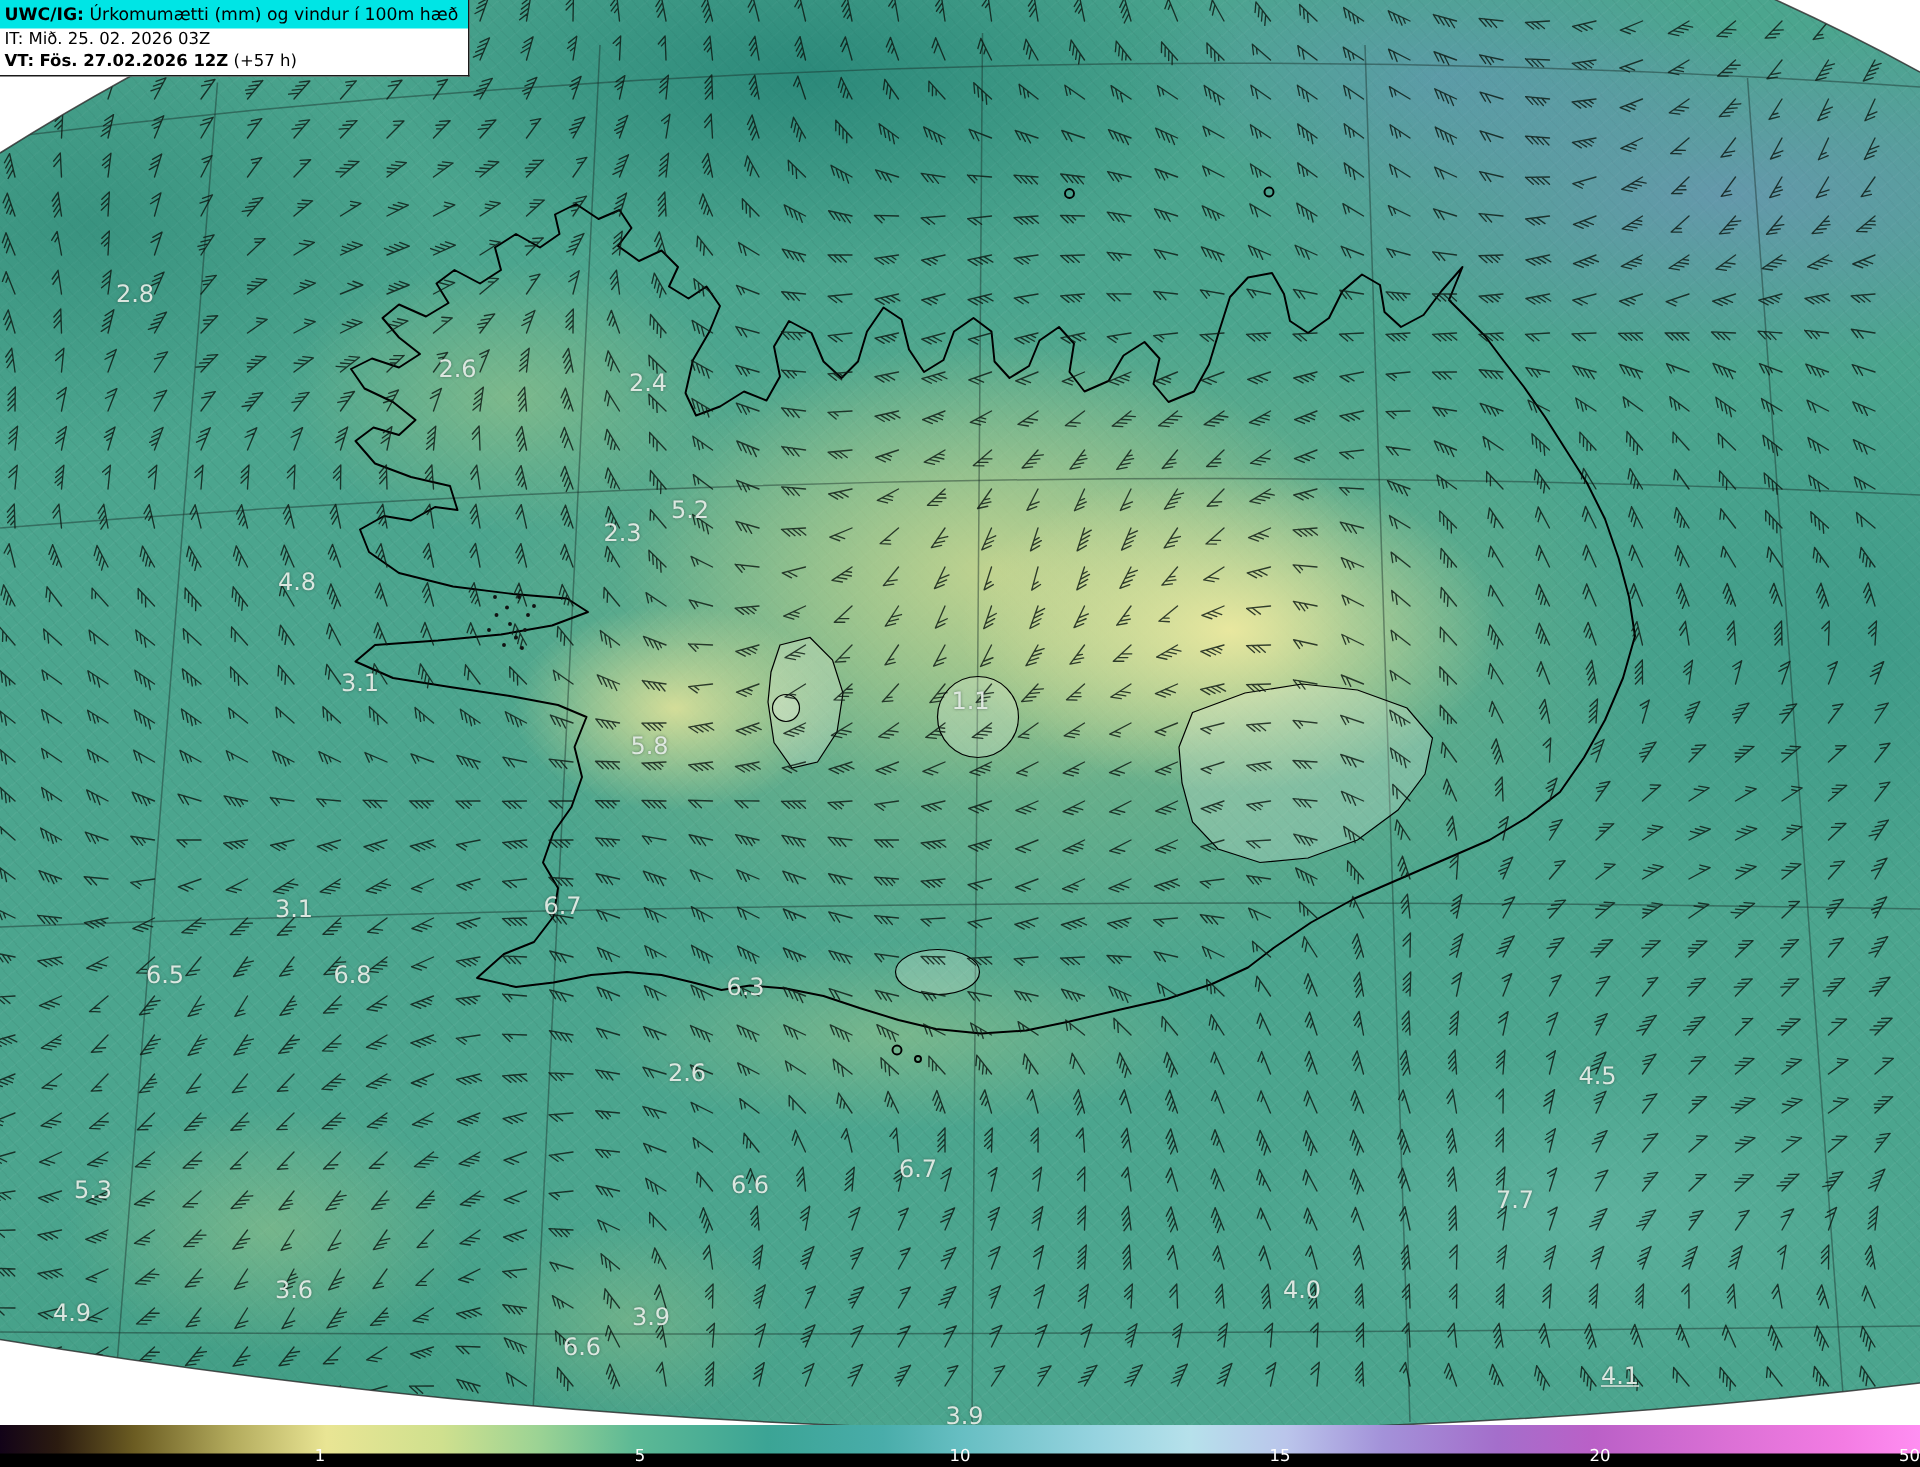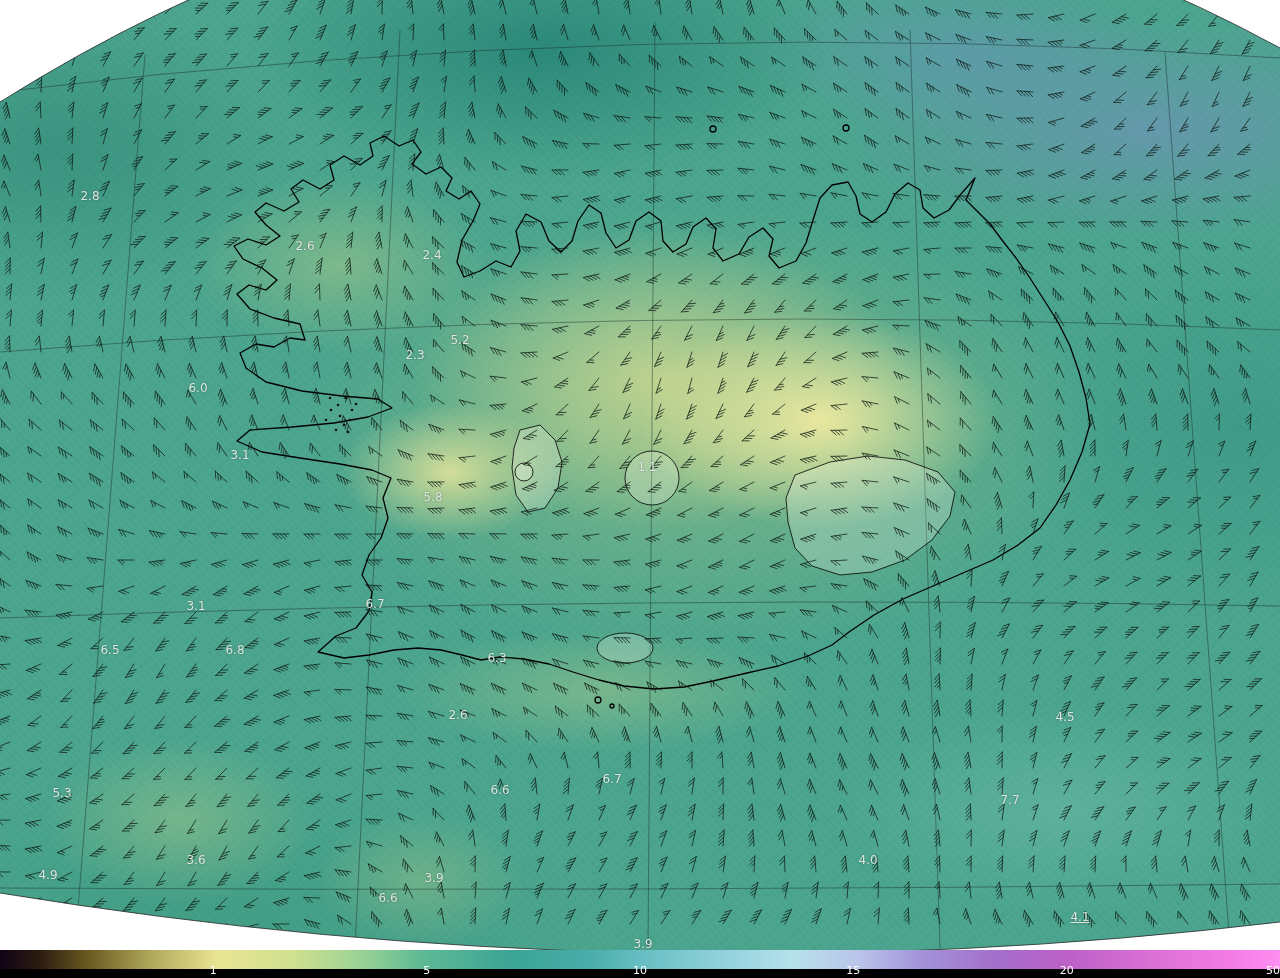--- a/index.html
+++ b/index.html
@@ -28,21 +28,21 @@
       radial-gradient(ellipse 500px 200px at 200px 940px, rgba(50,145,118,0.40), rgba(50,145,118,0) 80%),
       radial-gradient(ellipse 300px 140px at 1060px 810px, rgba(120,195,180,0.40), rgba(120,195,180,0) 75%),
       repeating-linear-gradient(48deg, rgba(0,0,0,0.035) 0 1px, rgba(0,0,0,0) 1px 6px),
       repeating-linear-gradient(-40deg, rgba(255,255,255,0.03) 0 1px, rgba(255,255,255,0) 1px 8px);
   }
   svg.overlay{position:absolute;left:0;top:0;z-index:1;}
   
   .labels{position:absolute;inset:0;z-index:2;pointer-events:none;}
   .vlabel{
     position:absolute;transform:translate(-50%,-50%);
-    font-size:12px;color:rgba(228,236,230,0.95);
+    font-size:16px;color:rgba(228,236,230,0.95);
     text-shadow:0 0 2px rgba(30,50,42,0.55);
   }
   
   .title-box{
     position:absolute;left:0;top:0;z-index:5;background:#fff;
     border:1px solid #1a1a1a;border-left:none;border-top:none;
     font-size:11px;line-height:1.3;color:#000;width:max-content;
   }
   .tb-line{padding:0 6px 1px 3px;white-space:nowrap;}
   .tb-line1{background:#00e5e5;padding:2px 6px 2px 3px;font-size:11.5px;}
@@ -141,21 +141,21 @@
         <path d="M0,893 Q640,998 1280,922" fill="none" stroke="rgba(40,40,40,0.8)" stroke-width="1"></path>
       </g>
     </svg>
 
     <div class="labels" id="labels">
         <span class="vlabel" style="left: 90px; top: 196px;">2.8</span>
         <span class="vlabel" style="left: 305px; top: 246px;">2.6</span>
         <span class="vlabel" style="left: 432px; top: 255px;">2.4</span>
         <span class="vlabel" style="left: 460px; top: 340px;">5.2</span>
         <span class="vlabel" style="left: 415px; top: 355px;">2.3</span>
-        <span class="vlabel" style="left: 198px; top: 388px;">6.0</span>
+        <span class="vlabel" style="left: 198px; top: 388px;">4.8</span>
         <span class="vlabel" style="left: 240px; top: 455px;">3.1</span>
         <span class="vlabel" style="left: 647px; top: 467px;">1.1</span>
         <span class="vlabel" style="left: 433px; top: 497px;">5.8</span>
         <span class="vlabel" style="left: 196px; top: 606px;">3.1</span>
         <span class="vlabel" style="left: 375px; top: 604px;">6.7</span>
         <span class="vlabel" style="left: 110px; top: 650px;">6.5</span>
         <span class="vlabel" style="left: 235px; top: 650px;">6.8</span>
         <span class="vlabel" style="left: 497px; top: 658px;">6.3</span>
         <span class="vlabel" style="left: 458px; top: 715px;">2.6</span>
         <span class="vlabel" style="left: 1065px; top: 717px;">4.5</span>
@@ -166,20 +166,35 @@
         <span class="vlabel" style="left: 196px; top: 860px;">3.6</span>
         <span class="vlabel" style="left: 868px; top: 860px;">4.0</span>
         <span class="vlabel" style="left: 48px; top: 875px;">4.9</span>
         <span class="vlabel" style="left: 434px; top: 878px;">3.9</span>
         <span class="vlabel" style="left: 388px; top: 898px;">6.6</span>
         <span class="vlabel" style="left: 1080px; top: 917px; text-decoration: underline;">4.1</span>
         <span class="vlabel" style="left: 643px; top: 944px;">3.9</span>
       </div>
   </div>
 
+  <div class="title-box">
+    <div class="tb-line tb-line1">
+      <b>UWC/IG:</b>
+      <span>Úrkomumætti (mm) og vindur í 100m hæð</span>
+    </div>
+    <div class="tb-line">
+      <span>IT:</span>
+      <span>Mið. 25. 02. 2026 03Z</span>
+    </div>
+    <div class="tb-line">
+      <b>VT:</b>
+      <b>Fös. 27.02.2026 12Z</b>
+      <span>(+57 h)</span>
+    </div>
+  </div>
 
   <div class="colorbar">
     <div class="colorbar-gradient" id="cb-grad" style="background: linear-gradient(90deg, rgb(18, 3, 24) 0%, rgb(43, 27, 16) 3%, rgb(107, 92, 34) 7%, rgb(178, 170, 92) 12%, rgb(233, 229, 148) 17%, rgb(207, 224, 142) 23%, rgb(156, 211, 148) 28%, rgb(93, 185, 149) 33%, rgb(59, 164, 149) 40%, rgb(73, 173, 170) 46%, rgb(102, 190, 194) 50%, rgb(149, 211, 223) 57%, rgb(182, 225, 235) 62%, rgb(186, 197, 235) 67%, rgb(163, 146, 217) 72%, rgb(164, 110, 203) 78%, rgb(186, 96, 199) 83%, rgb(219, 112, 213) 90%, rgb(243, 124, 227) 96%, rgb(255, 142, 241) 100%);"></div>
     <div class="colorbar-ticks" id="cb-ticks">
         <span class="cb-tick" style="left: 16.6667%;">1</span>
         <span class="cb-tick" style="left: 33.3333%;">5</span>
         <span class="cb-tick" style="left: 50%;">10</span>
         <span class="cb-tick" style="left: 66.6667%;">15</span>
         <span class="cb-tick" style="left: 83.3333%;">20</span>
         <span class="cb-tick" style="left: 100%; transform: translateX(-100%);">50</span>

